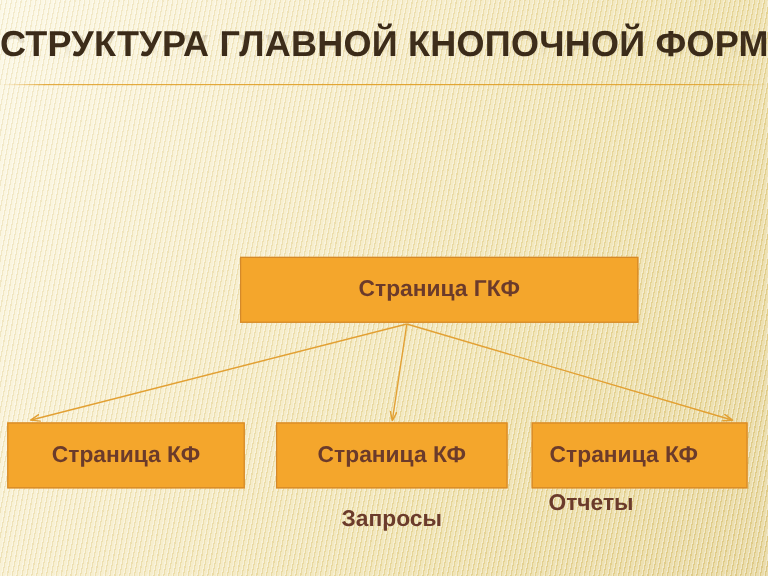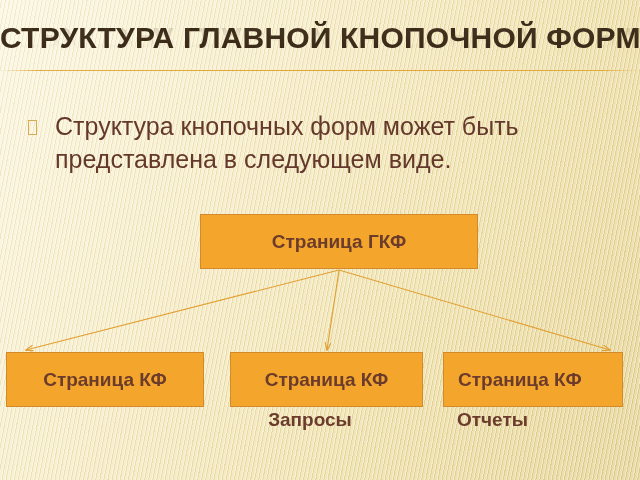--- a/index.html
+++ b/index.html
@@ -143,21 +143,21 @@
     font-weight: bold;
     display: flex;
     align-items: center;
     justify-content: center;
     text-align: center;
   }
 
   #node-root {
     left: 200px;
     top: 214px;
-    width: 278px;
+    width: 332px;
     height: 55px;
     font-size: 19px;
   }
   #node-forms {
     left: 6px;
     top: 352px;
     width: 198px;
     height: 55px;
     font-size: 19px;
     line-height: 24px;
@@ -185,45 +185,41 @@
 
   .caption {
     position: absolute;
     font-size: 19px;
     font-weight: bold;
     color: #6b3b2b;
     white-space: nowrap;
   }
   #caption-queries {
     left: 230px;
-    top: 409px;
-    width: 160px;
+    top: 422px;
+    width: 193px;
     text-align: center;
   }
   #caption-reports {
     left: 457px;
     top: 409px;
     text-align: left;
   }
 </style>
 </head>
 <body>
 
 <div class="slide">
 
   <div class="title-zone">
     <div class="title-text">Структура главной кнопочной формы</div>
     <div class="title-reflection">Структура главной кнопочной формы</div>
     <div class="title-rule"></div>
   </div>
 
-  <div class="bullet-row">
-    <span class="bullet-marker"></span>
-    <span class="bullet-text">Структура кнопочных форм может быть представлена в следующем виде.</span>
-  </div>
 
   <div class="diagram">
     <svg class="arrows" width="640" height="480" viewBox="0 0 640 480">
       <defs>
         <marker id="ah" markerWidth="9" markerHeight="9" refX="7.5" refY="3.2" orient="auto" markerUnits="userSpaceOnUse">
           <path d="M0.4,0.4 L8,3.2 L0.4,6" fill="none" stroke="#e2a033" stroke-width="1.2" stroke-linecap="round" stroke-linejoin="round"></path>
         </marker>
       </defs>
 
       <path d="M339,270 L26,350" fill="none" stroke="#e2a033" stroke-width="1.15" marker-end="url(#ah)"></path>

